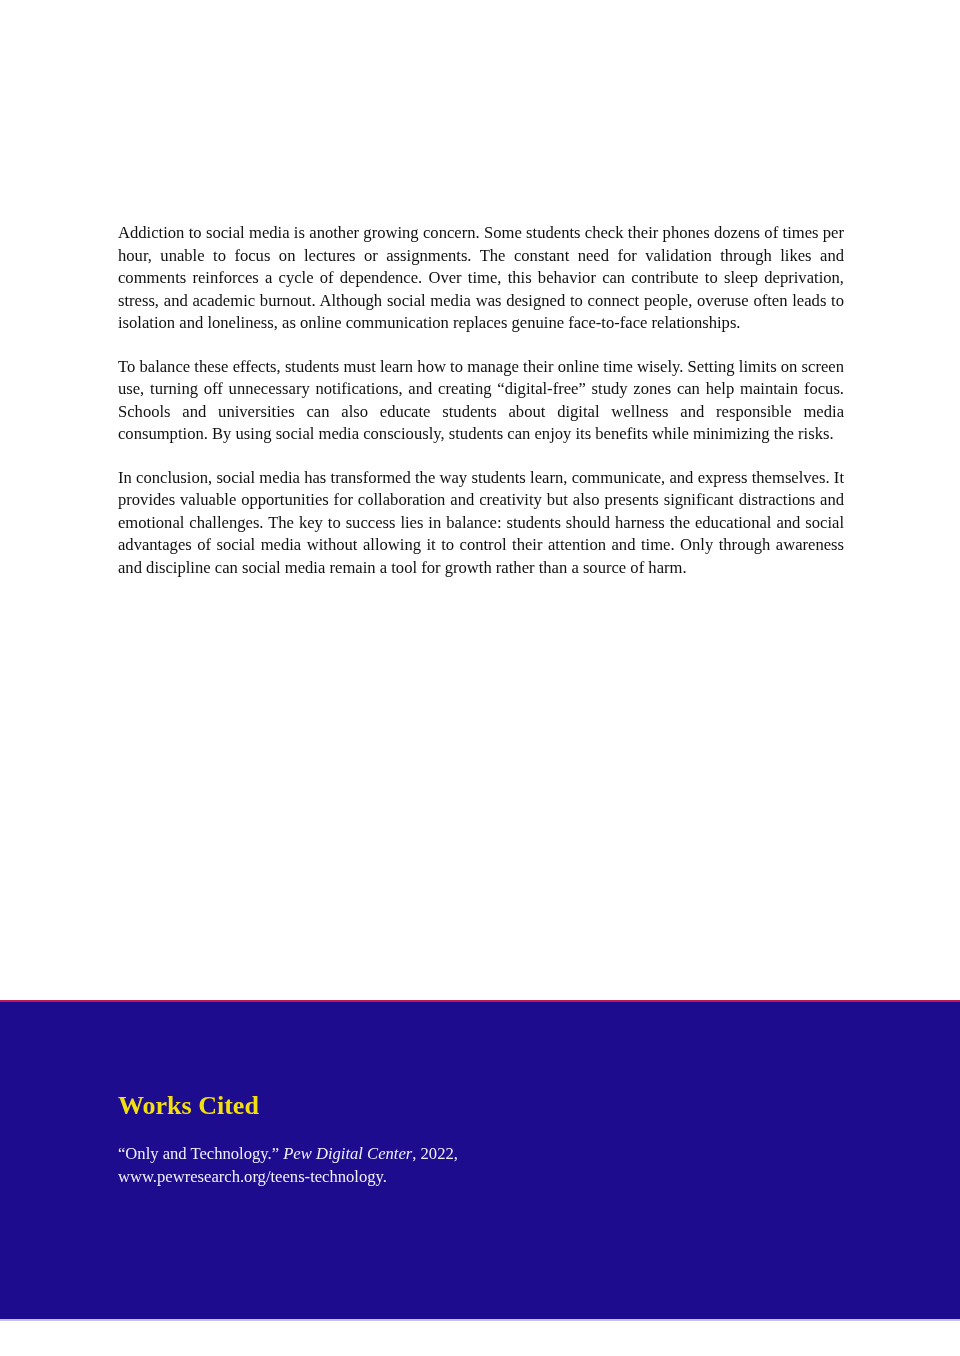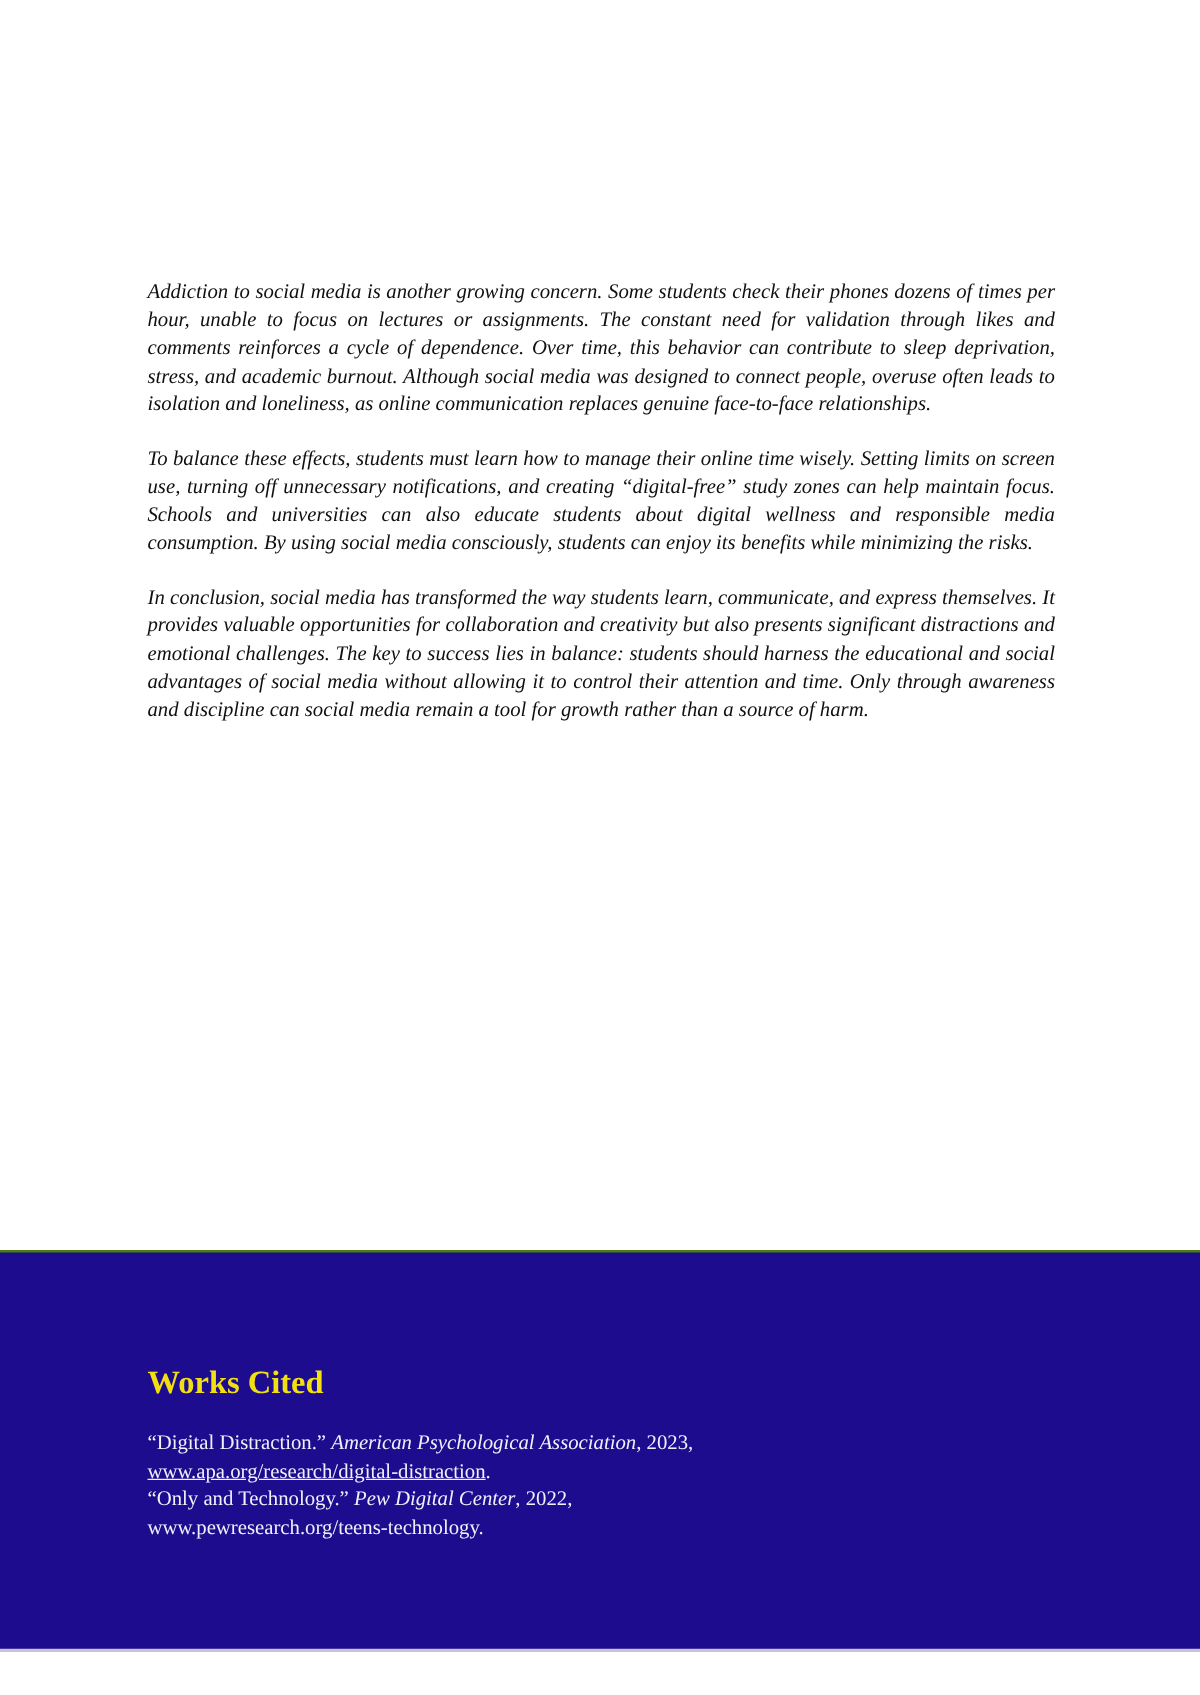--- a/index.html
+++ b/index.html
@@ -15,37 +15,36 @@
     overflow: hidden;
     font-family: "Liberation Serif", "DejaVu Serif", serif;
   }
   
   .body-text {
     position: absolute;
     left: 118px;
     top: 222px;
     width: 726px;
     color: #101010;
-    font-style: italic;
   }
   .para {
     margin: 0 0 21px 0;
     font-size: 16.6px;
     line-height: 22.5px;
     text-align: justify;
   }
   
   .works-band {
     position: absolute;
     left: 0;
     top: 1000px;
     width: 960px;
     height: 321px;
     background: #1d0c8e;
-    border-top: 2px solid #4d7c0f;
+    border-top: 2px solid #be185d;
     border-bottom: 2px solid #c7c3dc;
     box-sizing: border-box;
   }
   .works-title {
     position: absolute;
     left: 118px;
     top: 88px;
     margin: 0;
     font-size: 26px;
     line-height: 32px;
@@ -79,19 +78,18 @@
   <div class="body-text">
     <p class="para">Addiction to social media is another growing concern. Some students check their phones dozens of times per hour, unable to focus on lectures or assignments. The constant need for validation through likes and comments reinforces a cycle of dependence. Over time, this behavior can contribute to sleep deprivation, stress, and academic burnout. Although social media was designed to connect people, overuse often leads to isolation and loneliness, as online communication replaces genuine face-to-face relationships.</p>
     <p class="para">To balance these effects, students must learn how to manage their online time wisely. Setting limits on screen use, turning off unnecessary notifications, and creating “digital-free” study zones can help maintain focus. Schools and universities can also educate students about digital wellness and responsible media consumption. By using social media consciously, students can enjoy its benefits while minimizing the risks.</p>
     <p class="para">In conclusion, social media has transformed the way students learn, communicate, and express themselves. It provides valuable opportunities for collaboration and creativity but also presents significant distractions and emotional challenges. The key to success lies in balance: students should harness the educational and social advantages of social media without allowing it to control their attention and time. Only through awareness and discipline can social media remain a tool for growth rather than a source of harm.</p>
   </div>
 
   <div class="works-band">
     <h2 class="works-title">Works Cited</h2>
 
     <div class="citations">
-      <p class="citation"><span>“Digital Distraction.” </span><span class="it">American Psychological Association</span><span>, 2023,</span><br><span class="link underline">www.apa.org/research/digital-distraction</span><span>.</span></p>
 
       <p class="citation"><span>“Only and Technology.” </span><span class="it">Pew Digital Center</span><span>, 2022,</span><br><span class="link">www.pewresearch.org/teens-technology.</span><span></span></p>
     </div>
   </div>
 
 </div>
 
 </body></html>

